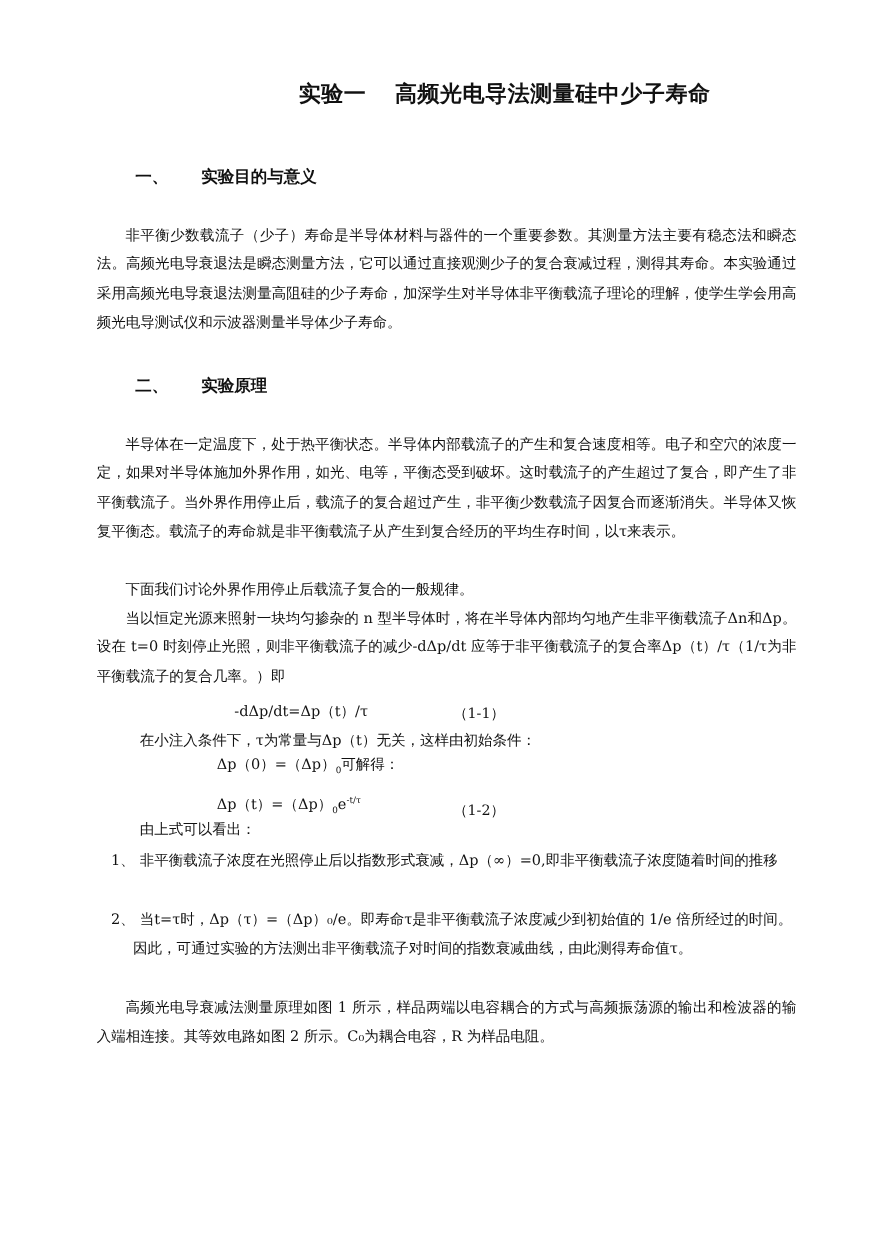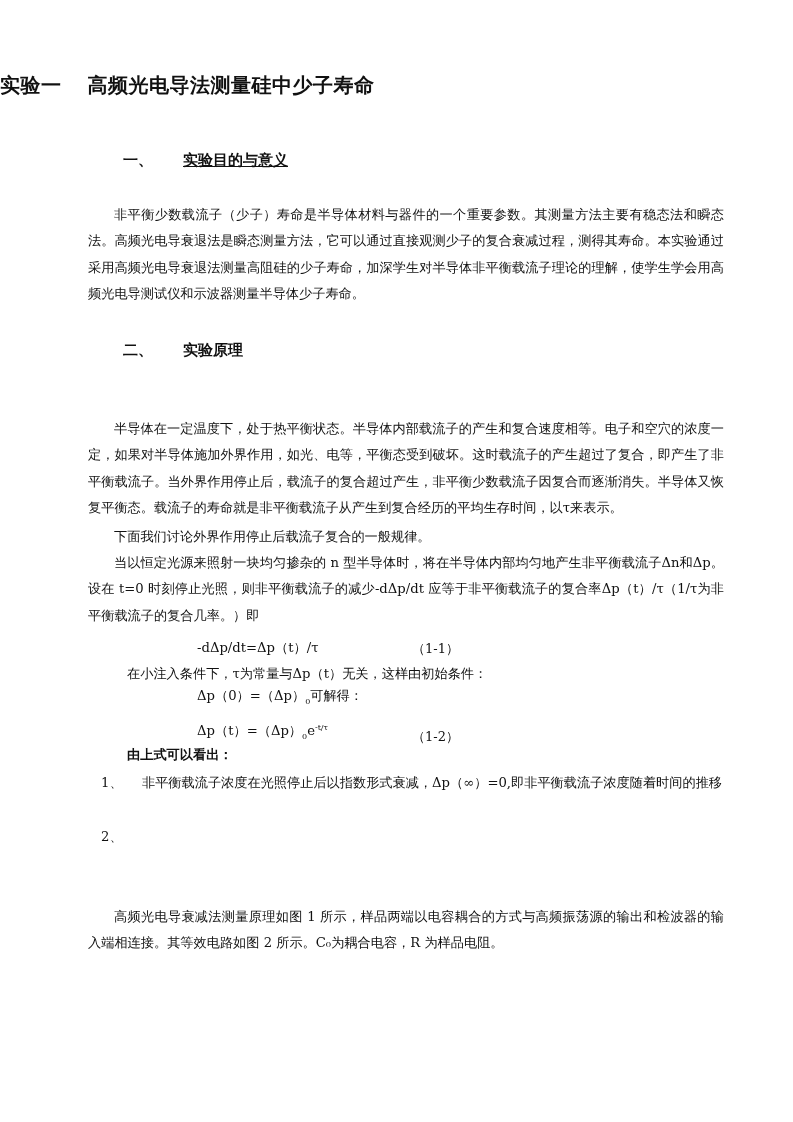--- a/index.html
+++ b/index.html
@@ -2,87 +2,89 @@
 <html><head>
 <meta charset="utf-8">
 <style>
   html, body { margin: 0; padding: 0; background: #ffffff; }
   body {
     width: 793px; height: 1122px; position: relative; overflow: hidden;
     font-family: "DejaVu Serif", "Liberation Serif", serif;
     color: #111;
   }
   .title {
-    position: absolute; left: 0; width: 646px; top: 72px; text-align: left;
+    position: absolute; left: 0; width: 646px; top: 72px; text-align: right;
     font-family: "DejaVu Sans", sans-serif; font-weight: bold; font-size: 20px;
     letter-spacing: 0.5px; word-spacing: 0;
   }
   .title .gap { display: inline-block; width: 26px; }
   .h2 {
     position: absolute; left: 123px; font-family: "DejaVu Sans", sans-serif;
     font-weight: bold; font-size: 15px;
   }
   .h2 .num { display: inline-block; width: 60px; }
   .para {
     position: absolute; left: 88px; width: 636px; font-size: 13.2px;
     line-height: 26.4px; text-align: justify; text-indent: 26px;
   }
   .line {
     position: absolute; font-size: 13.2px; line-height: 20px; white-space: nowrap;
   }
   .eq-no { position: absolute; left: 412px; font-size: 13px; white-space: nowrap; }
   sub, sup { font-size: 8px; }
   .list-item { position: absolute; left: 101px; width: 636px; font-size: 13.2px; line-height: 26.4px; }
   .list-item .n { position: absolute; left: 0; }
-  .list-item .t { padding-left: 26px; display: block; text-indent: 0; text-align: center; }
+  .list-item .t { padding-left: 26px; display: block; text-indent: 0; }
   .list-item .c { display: block; padding-left: 20px; }
 </style>
 </head>
 <body>
 
 <div class="title">
   <span>实验一</span><span class="gap"></span><span>高频光电导法测量硅中少子寿命</span>
 </div>
 
-<div class="h2" style="top:151px;text-decoration:underline;">
+<div class="h2" style="top:151px;">
   <span class="num">一、</span><span>实验目的与意义</span>
 </div>
 
 <div class="para" style="top:202px;">非平衡少数载流子（少子）寿命是半导体材料与器件的一个重要参数。其测量方法主要有稳态法和瞬态法。高频光电导衰退法是瞬态测量方法，它可以通过直接观测少子的复合衰减过程，测得其寿命。本实验通过采用高频光电导衰退法测量高阻硅的少子寿命，加深学生对半导体非平衡载流子理论的理解，使学生学会用高频光电导测试仪和示波器测量半导体少子寿命。</div>
 
 <div class="h2" style="top:341px;">
   <span class="num">二、</span><span>实验原理</span>
 </div>
 
-<div class="para" style="top:392px;margin-top:24px;">半导体在一定温度下，处于热平衡状态。半导体内部载流子的产生和复合速度相等。电子和空穴的浓度一定，如果对半导体施加外界作用，如光、电等，平衡态受到破坏。这时载流子的产生超过了复合，即产生了非平衡载流子。当外界作用停止后，载流子的复合超过产生，非平衡少数载流子因复合而逐渐消失。半导体又恢复平衡态。载流子的寿命就是非平衡载流子从产生到复合经历的平均生存时间，以τ来表示。</div>
+<div class="para" style="top:392px;">半导体在一定温度下，处于热平衡状态。半导体内部载流子的产生和复合速度相等。电子和空穴的浓度一定，如果对半导体施加外界作用，如光、电等，平衡态受到破坏。这时载流子的产生超过了复合，即产生了非平衡载流子。当外界作用停止后，载流子的复合超过产生，非平衡少数载流子因复合而逐渐消失。半导体又恢复平衡态。载流子的寿命就是非平衡载流子从产生到复合经历的平均生存时间，以τ来表示。</div>
 
-<div class="para" style="top:524px;">下面我们讨论外界作用停止后载流子复合的一般规律。</div>
+<div class="para" style="top:524px;font-family:Liberation Mono, monospace;">下面我们讨论外界作用停止后载流子复合的一般规律。</div>
 
 <div class="para" style="top:550px;">当以恒定光源来照射一块均匀掺杂的 n 型半导体时，将在半导体内部均匀地产生非平衡载流子Δn和Δp。设在 t=0 时刻停止光照，则非平衡载流子的减少-dΔp/dt 应等于非平衡载流子的复合率Δp（t）/τ（1/τ为非平衡载流子的复合几率。）即</div>
 
-<div class="line" style="left:197px; top:638px;">
+<div class="line" style="left:213px; top:638px;">
   <span>-dΔp/dt=Δp（t）/τ</span>
 </div>
 <div class="eq-no" style="top:640px;">（1-1）</div>
 
 <div class="line" style="left:127px; top:664px;">在小注入条件下，τ为常量与Δp（t）无关，这样由初始条件：</div>
 
 <div class="line" style="left:197px; top:686px;">
   <span>Δp（0）=（Δp）</span><sub>0</sub><span>可解得：</span>
 </div>
 
 <div class="line" style="left:197px; top:718px;">
   <span>Δp（t）=（Δp）</span><sub>0</sub><span>e</span><sup>-t/τ</sup>
 </div>
 <div class="eq-no" style="top:728px;">（1-2）</div>
 
-<div class="line" style="left:127px; top:745px;font-weight:bold;">由上式可以看出：</div>
+<div class="line" style="left:127px; top:745px;">由上式可以看出：</div>
 
 <div class="list-item" style="top:770px;">
   <span class="n">1、</span>
   <span class="t">非平衡载流子浓度在光照停止后以指数形式衰减，Δp（∞）=0,即非平衡载流子浓度随着时间的推移</span>
 </div>
 
 <div class="list-item" style="top:824px;">
   <span class="n">2、</span>
+  <span class="t">当t=τ时，Δp（τ）=（Δp）₀/e。即寿命τ是非平衡载流子浓度减少到初始值的 1/e 倍所经过的时间。</span>
+  <span class="c">因此，可通过实验的方法测出非平衡载流子对时间的指数衰减曲线，由此测得寿命值τ。</span>
 </div>
 
 <div class="para" style="top:880px;margin-top:24px;">高频光电导衰减法测量原理如图 1 所示，样品两端以电容耦合的方式与高频振荡源的输出和检波器的输入端相连接。其等效电路如图 2 所示。C₀为耦合电容，R 为样品电阻。</div>
 
 </body></html>

